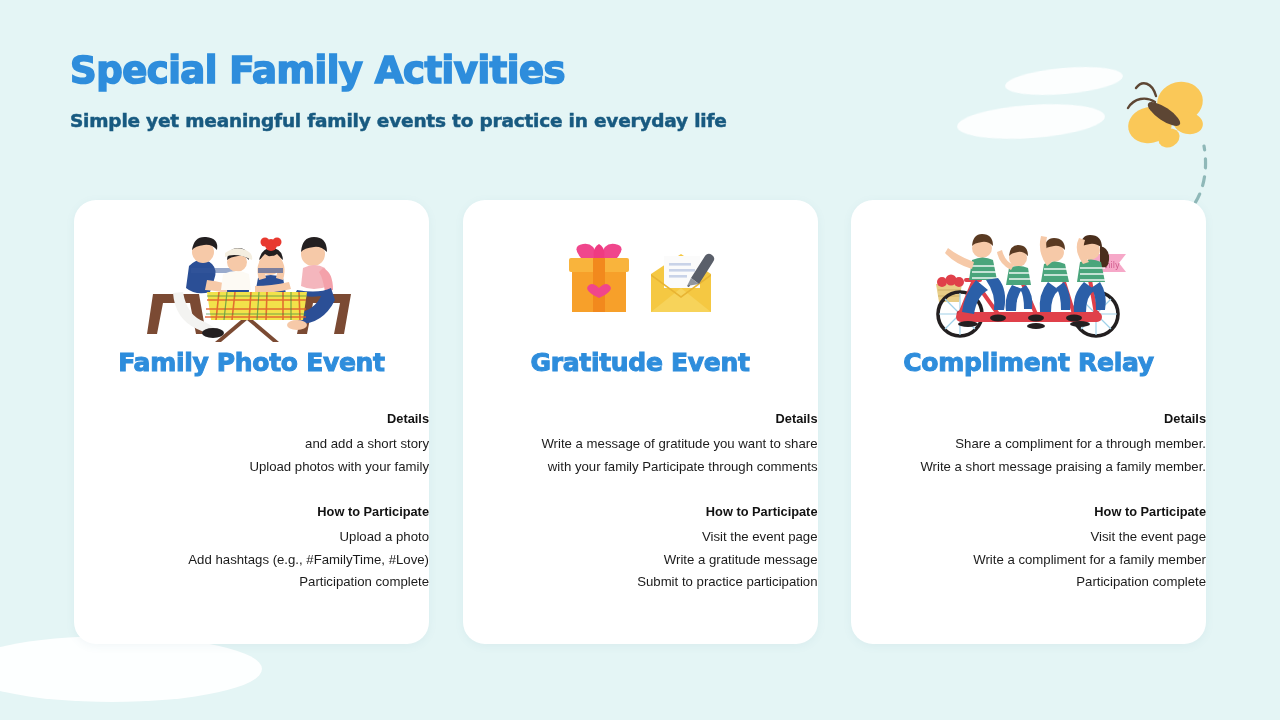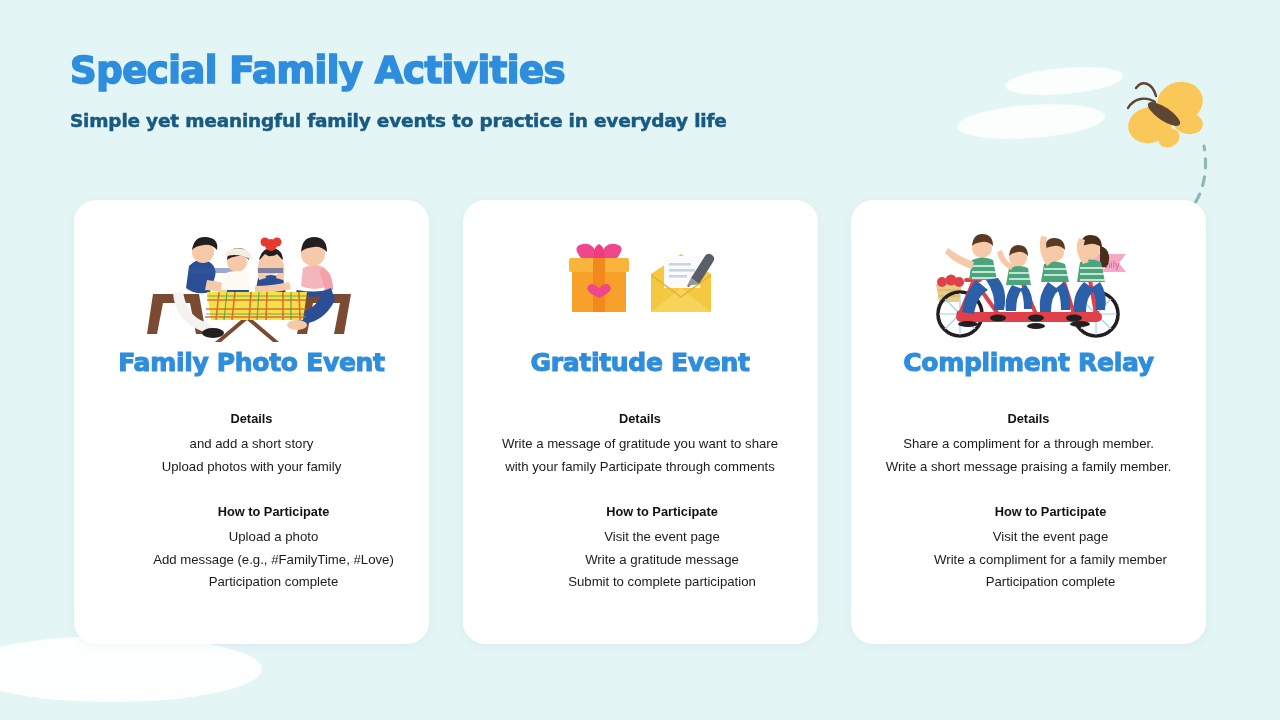--- a/index.html
+++ b/index.html
@@ -97,21 +97,21 @@
   .card-title {
     margin-top: 4px;
     font-size: 25px;
     font-weight: 700;
     color: #2e8ddc;
     font-family: "DejaVu Sans", sans-serif;
     -webkit-text-stroke: 1px #2e8ddc;
     letter-spacing: -0.3px;
   }
 
-  .section { width: 100%; text-align: center; }
+  .section { width: 100%; text-align: right; }
   .section-details { margin-top: 34px; }
   .section-how     { margin-top: 26px; padding-left: 44px; }
 
   .section-heading {
     font-size: 12.8px;
     font-weight: 700;
     color: #121212;
     margin-bottom: 7px;
   }
   .line {
@@ -207,21 +207,21 @@
 
     <div class="section section-details">
       <div class="section-heading">Details</div>
       <div class="line">and add a short story</div>
       <div class="line">Upload photos with your family</div>
     </div>
 
     <div class="section section-how">
       <div class="section-heading">How to Participate</div>
       <div class="line">Upload a photo</div>
-      <div class="line">Add message (e.g., #FamilyTime, #Love)</div>
+      <div class="line">Add hashtags (e.g., #FamilyTime, #Love)</div>
       <div class="line">Participation complete</div>
     </div>
   </div>
 
   <div class="card">
     <div class="card-art">
       <svg viewBox="0 0 230 122">
 
         <path d="M56,36 q-10,-12 2,-14 q12,-2 14,14z" fill="#f0468c"></path>
         <path d="M92,36 q10,-12 -2,-14 q-12,-2 -14,14z" fill="#f0468c"></path>
@@ -250,21 +250,21 @@
     <div class="section section-details">
       <div class="section-heading">Details</div>
       <div class="line">Write a message of gratitude you want to share</div>
       <div class="line">with your family Participate through comments</div>
     </div>
 
     <div class="section section-how">
       <div class="section-heading">How to Participate</div>
       <div class="line">Visit the event page</div>
       <div class="line">Write a gratitude message</div>
-      <div class="line">Submit to complete participation</div>
+      <div class="line">Submit to practice participation</div>
     </div>
   </div>
 
   <div class="card">
     <div class="card-art">
       <svg viewBox="0 0 230 122">
 
         <path d="M22,62 h26 l-3,18 h-20z" fill="#e8cd86"></path>
         <g stroke="#c7a85e" stroke-width="1" opacity=".8">
           <path d="M24,68 h23 M24,74 h22"></path>

